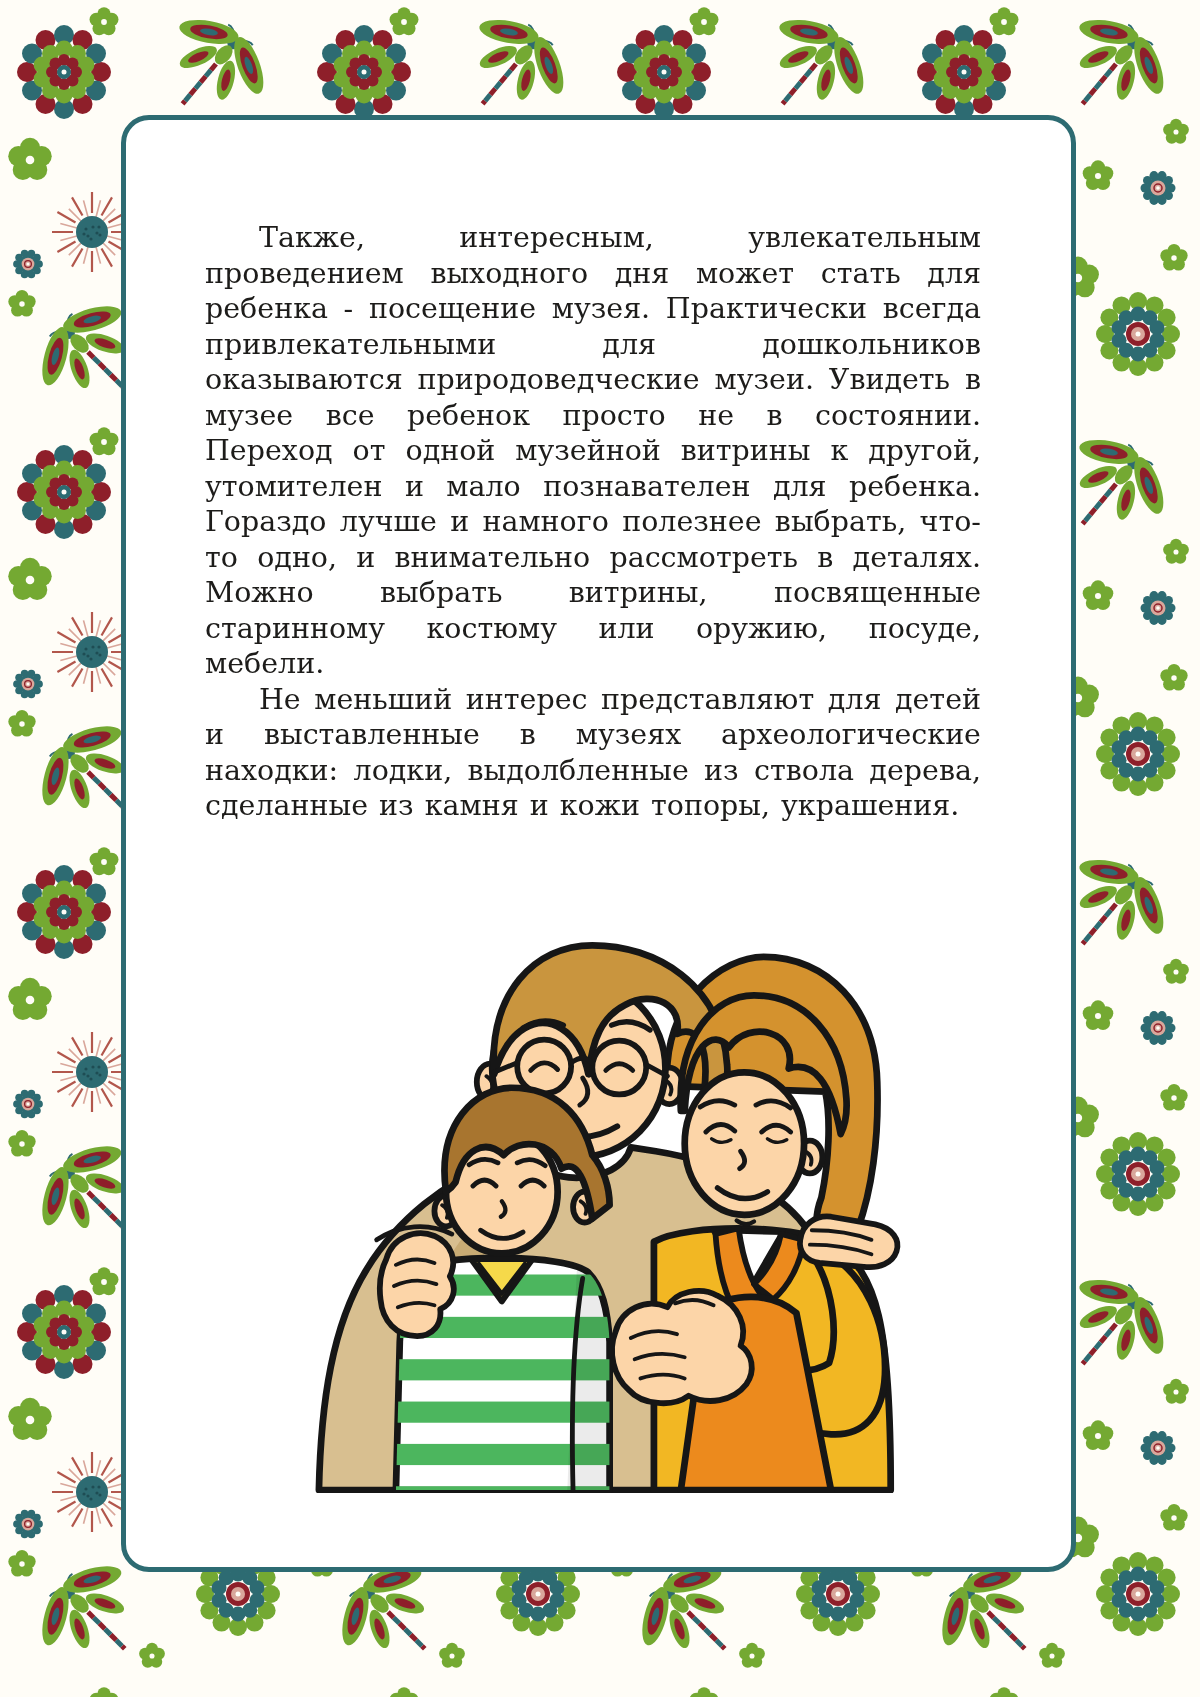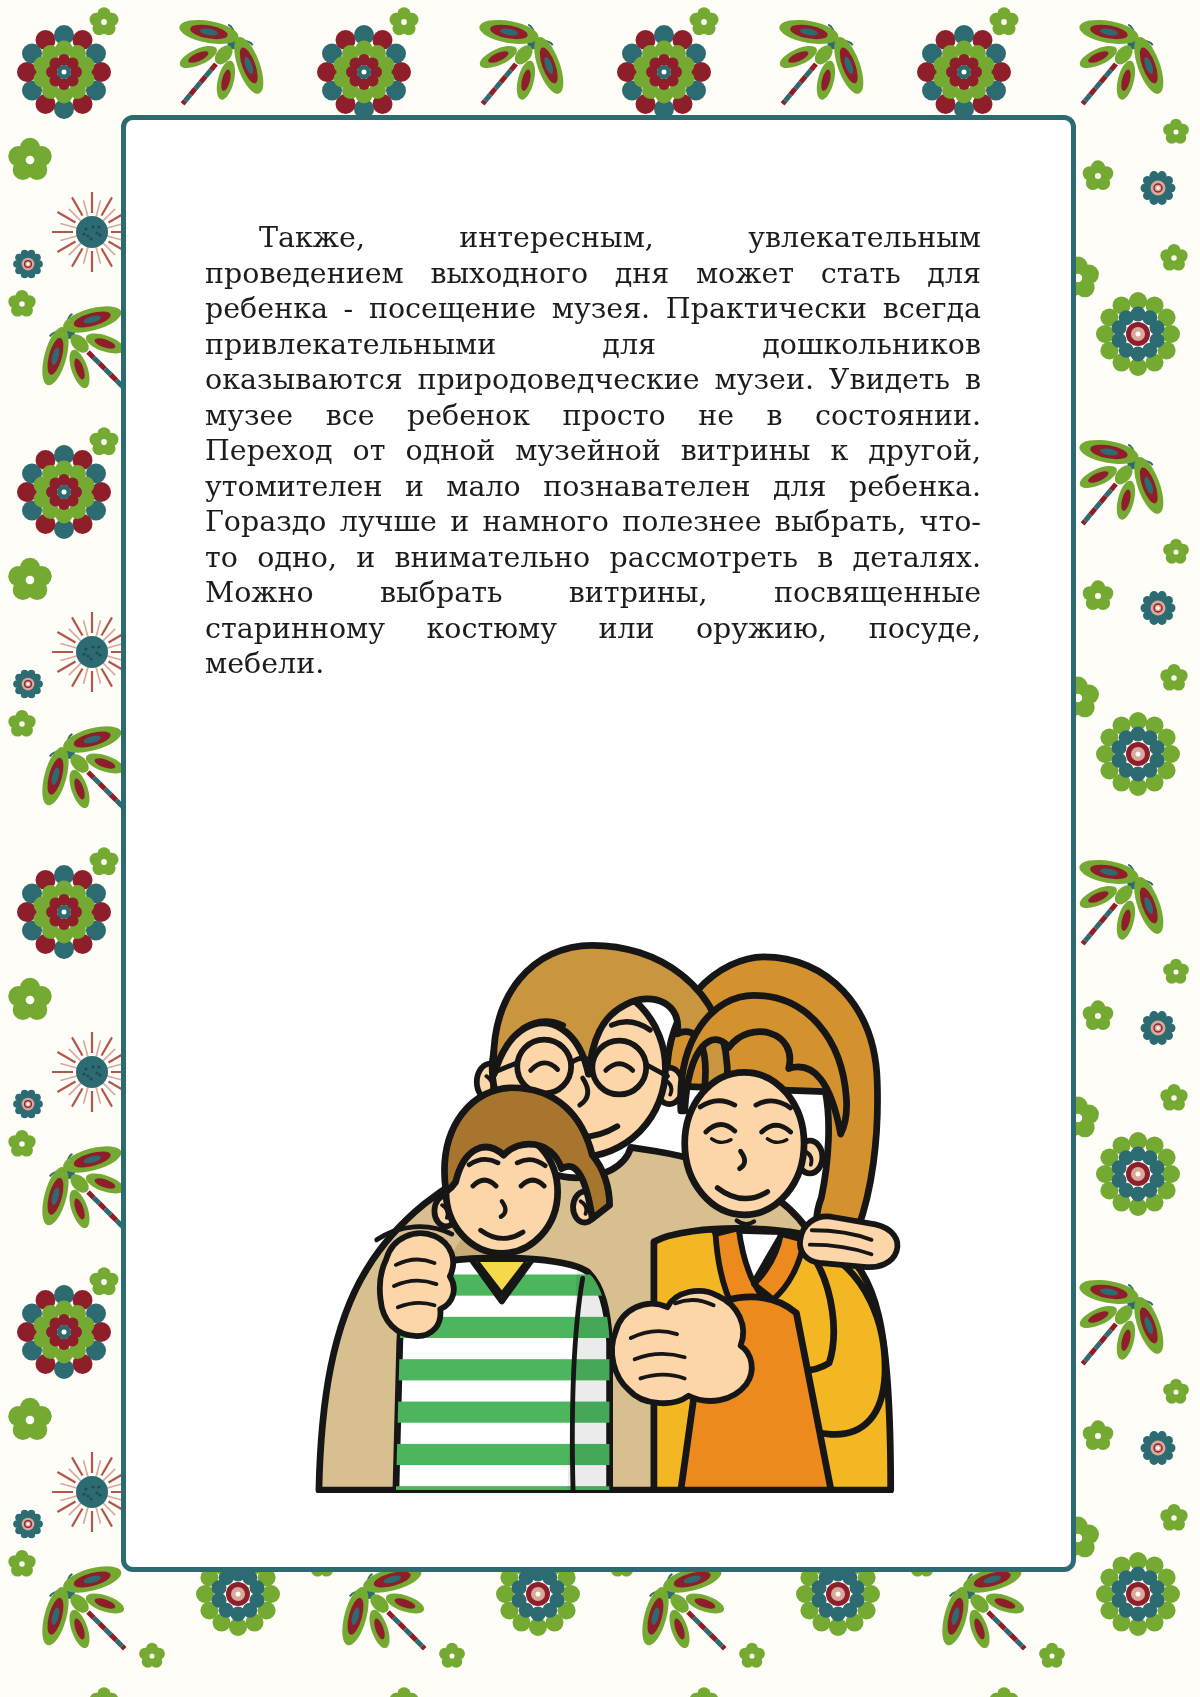--- a/index.html
+++ b/index.html
@@ -8,21 +8,21 @@
     width:1200px;height:1697px;
     overflow:hidden;
     font-family:"DejaVu Serif","Liberation Serif",serif;
   }
   .bg{position:absolute;left:0;top:0;}
   .card{
     position:absolute;
     left:121px;top:115px;
     width:945px;height:1447px;
     border:5px solid #2d6b72;
-    border-radius:12px;
+    border-radius:28px;
     background:#ffffff;
   }
   .text-block{
     position:absolute;
     left:79px;top:100px;
     width:776px;
     font-size:28.5px;
     line-height:35.5px;
     text-align:justify;
     color:#1d1c1a;
@@ -205,20 +205,21 @@
         <use href="#flower" transform="translate(22,304) scale(0.85)"></use>
       </pattern>
     </defs>
     <rect width="1200" height="1697" fill="url(#bgpat)"></rect>
   </svg>
 
   <div class="card">
 
     <div class="text-block">
       <p class="para">Также, интересным, увлекательным проведением выходного дня может стать для ребенка - посещение музея. Практически всегда привлекательными для дошкольников оказываются природоведческие музеи. Увидеть в музее все ребенок просто не в состоянии. Переход от одной музейной витрины к другой, утомителен и мало познавателен для ребенка. Гораздо лучше и намного полезнее выбрать, что-то одно, и внимательно рассмотреть в деталях. Можно выбрать витрины, посвященные старинному костюму или оружию, посуде, мебели.</p>
+      <p class="para">Не меньший интерес представляют для детей и выставленные в музеях археологические находки: лодки, выдолбленные из ствола дерева, сделанные из камня и кожи топоры, украшения.</p>
     </div>
 
     <svg class="family" viewBox="0 0 640 615" aria-hidden="true">
       <g stroke-linecap="round" stroke-linejoin="round" fill="none">
 
         <g>
           <path class="if-sweater is-outline" stroke-width="7" d="M 28,612 C 30,520 42,440 78,382 C 110,330 160,292 210,272 C 226,265 240,262 250,262 C 254,296 340,298 352,256 L 378,260 C 452,272 508,302 536,342 L 544,612 Z"></path>
           <path class="if-sweater_shade" d="M 196,330 C 150,370 128,440 122,612 L 158,612 C 158,480 174,408 206,356 Z"></path>
           <path class="is-outline" stroke-width="5" d="M 88,352 C 112,336 142,334 166,346"></path>
         </g>

